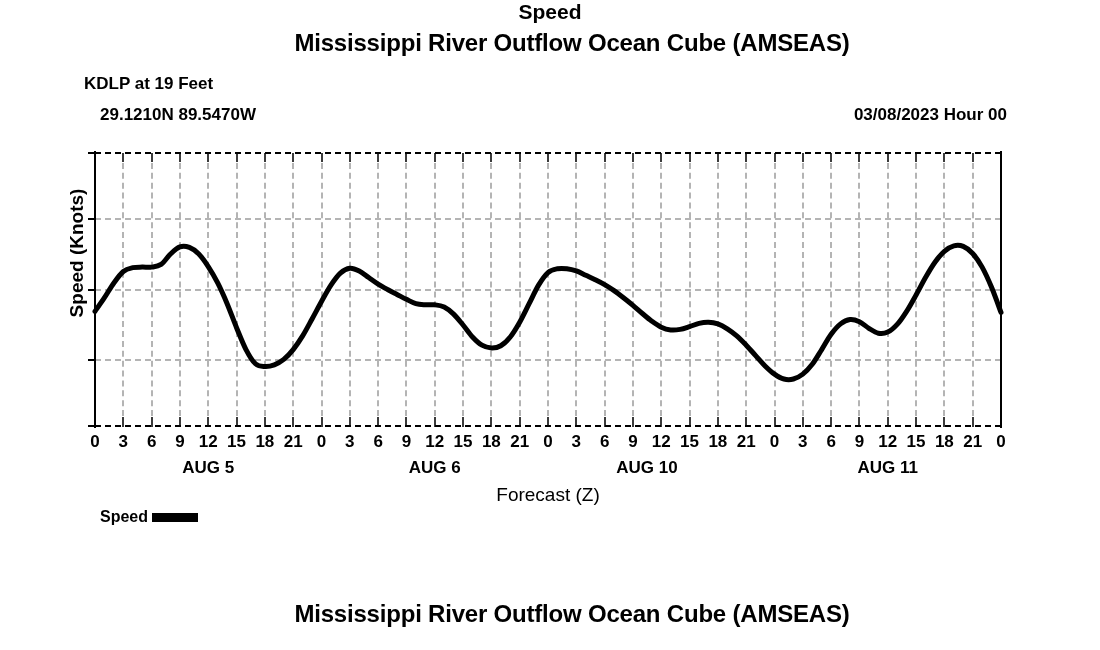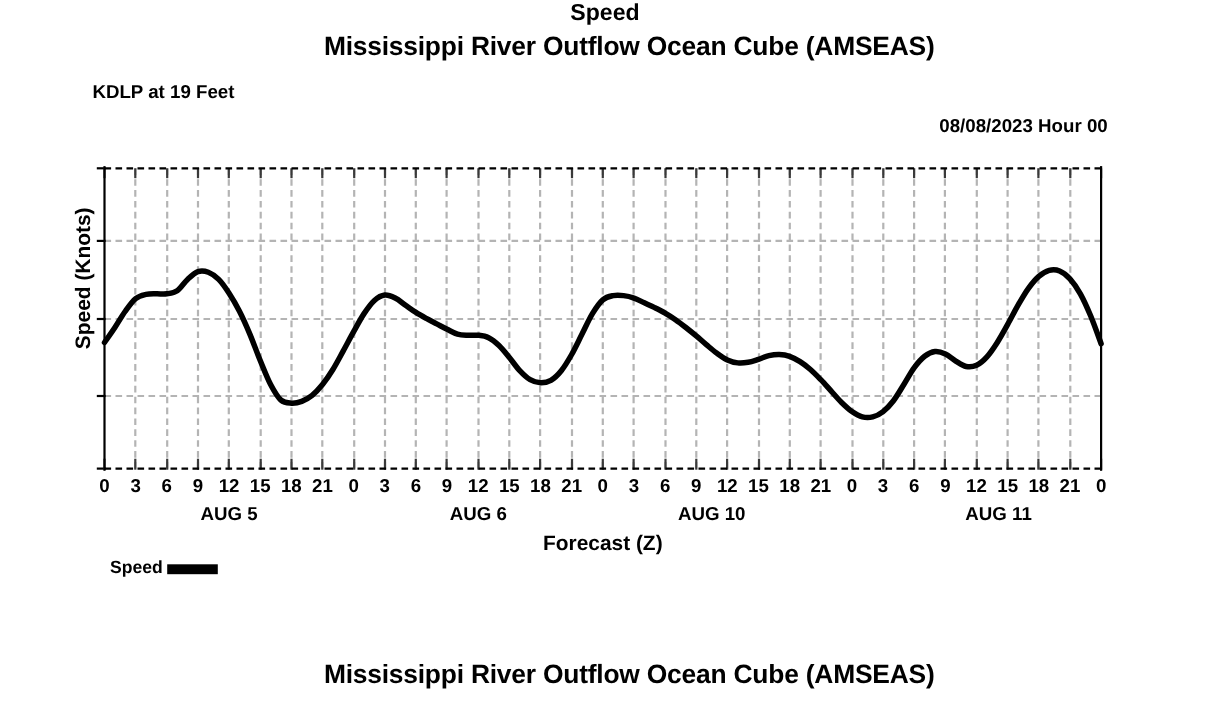--- a/index.html
+++ b/index.html
@@ -86,21 +86,21 @@
   .day-label{
     position:absolute;
     top:305px;
     font-size:17px;font-weight:bold;
     transform:translateX(-50%);
     white-space:nowrap;
   }
   #xaxis-title{
     position:absolute;
     left:453px;top:331px;
-    font-size:19px;font-weight:bold;
+    font-size:19px;font-weight:normal;
     transform:translateX(-50%);
     white-space:nowrap;
   }
 
   #legend{
     position:absolute;
     left:100px;top:508px;
     display:flex;align-items:center;gap:4px;
   }
   #legend-label{font-size:16px;font-weight:bold;}
@@ -109,22 +109,23 @@
   svg.series{position:absolute;left:0;top:0;overflow:visible;}
 </style>
 </head>
 <body>
 
 <div id="page">
 
   <div class="title-main" id="title-top">Mississippi River Outflow Ocean Cube (AMSEAS)</div>
 
   <div class="hdr" id="hdr-station">KDLP at 19 Feet</div>
+  <div class="hdr" id="hdr-coords">29.1210N  89.5470W</div>
   <div id="hdr-center">Speed</div>
-  <div class="hdr" id="hdr-date">08/08/2023 Hour 00</div>
+  <div class="hdr" id="hdr-date">03/08/2023 Hour 00</div>
 
   <div id="plot">
     <div id="yaxis-title">Speed (Knots)</div>
 
     <div id="grid-h">
         <div class="tick-y" style="top: 272px;"></div>
         <div class="gridline-h" style="top: 206.48px;"></div>
         <div class="tick-y" style="top: 206.48px;"></div>
         <div class="gridline-h" style="top: 135.5px;"></div>
         <div class="tick-y" style="top: 135.5px;"></div>
@@ -276,21 +277,21 @@
         <div class="xtick-label" style="left: 792.75px;">12</div>
         <div class="xtick-label" style="left: 821.062px;">15</div>
         <div class="xtick-label" style="left: 849.375px;">18</div>
         <div class="xtick-label" style="left: 877.688px;">21</div>
         <div class="xtick-label" style="left: 906px;">0</div>
       </div>
     <div id="daylabels">
         <div class="day-label" style="left: 113.25px;">AUG 5</div>
         <div class="day-label" style="left: 339.75px;">AUG 6</div>
         <div class="day-label" style="left: 552px;">AUG 10</div>
-        <div class="day-label" style="left: 792.75px; margin-left: 20px;">AUG 11</div>
+        <div class="day-label" style="left: 792.75px;">AUG 11</div>
       </div>
 
     <div id="xaxis-title">Forecast (Z)</div>
   </div>
 
   <div id="legend">
     <span id="legend-label">Speed</span>
     <span id="legend-swatch" style="background: rgb(0, 0, 0);"></span>
   </div>
 

